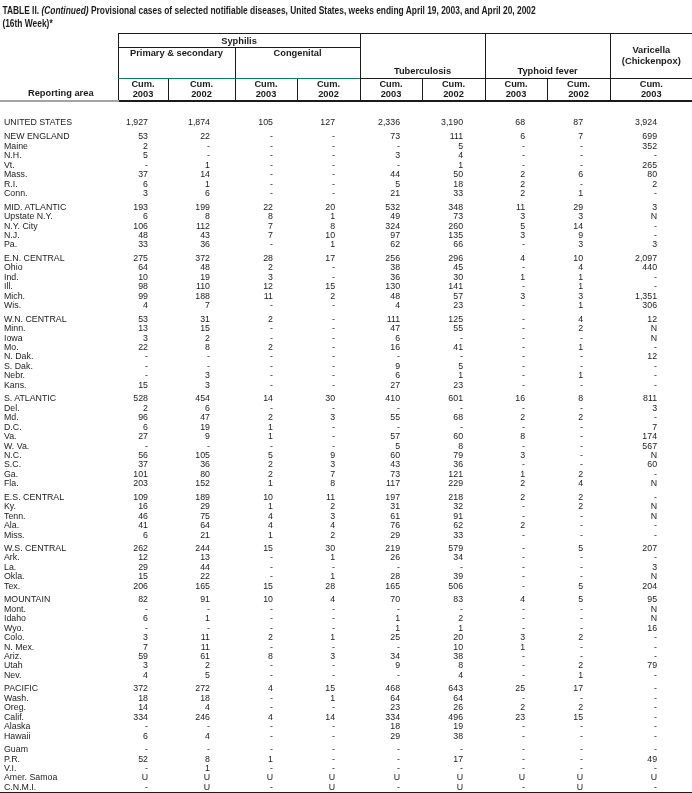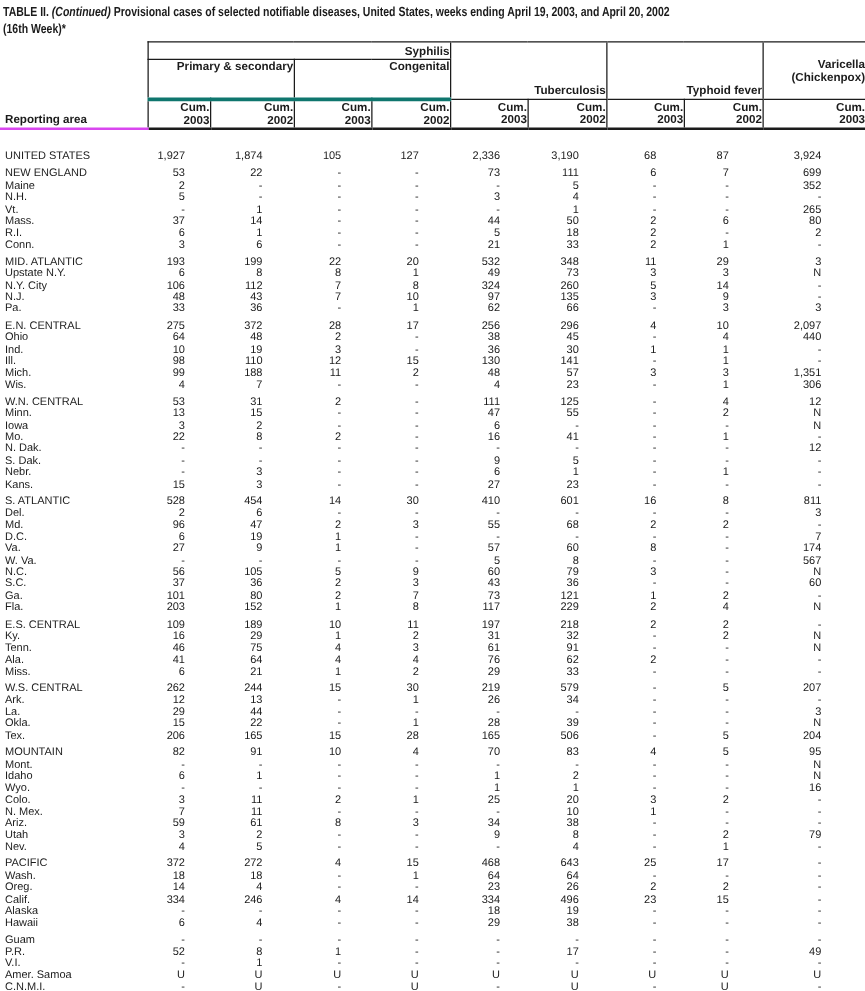--- a/index.html
+++ b/index.html
@@ -25,21 +25,21 @@
   .title .it { font-style: italic; }
 
   
   table {
     width: 692px;
     border-collapse: collapse;
     table-layout: fixed;
     margin-top: 3px;
     border-bottom: 2px solid #1b1b1b;
   }
-  th { font-weight: bold; font-size: 9.3px; text-align: right; }
+  th { font-weight: bold; font-size: 9.3px; text-align: center; }
 
   
   tr.h1 th, tr.h1 td { height: 14px; }
   tr.h2 th, tr.h2 td { height: 14px; }
   tr.h3 th { height: 20px; }
 
   .g-syphilis {
     border-top: 1px solid #1b1b1b;
     border-left: 1px solid #1b1b1b;
     border-bottom: 1px solid #1b1b1b;
@@ -48,34 +48,34 @@
   .g-span {
     border-top: 1px solid #1b1b1b;
     border-left: 1px solid #1b1b1b;
     border-bottom: 1px solid #1b1b1b;
     vertical-align: bottom;
     padding-bottom: 2px;
   }
   .g-varicella { vertical-align: middle; padding-bottom: 0; line-height: 11px; margin-left: 48px; }
   .g-ps, .g-cong {
     border-left: 1px solid #1b1b1b;
-    border-bottom: 3px solid #0f766e;
+    border-bottom: 1px solid #0f766e;
     vertical-align: bottom;
     padding-bottom: 20px;
   }
   tr.h3 th.cum {
     border-left: 1px solid #1b1b1b;
     border-bottom: 2px solid #1b1b1b;
     vertical-align: middle;
     line-height: 9.5px;
     padding: 1px 0;
   }
   tr.h3 th.area-h {
-    border-bottom: 2px solid #d946ef;
-    text-align: left;
+    border-bottom: 2px solid #a3a3a3;
+    text-align: center;
     vertical-align: bottom;
     padding: 0 0 2px 4px;
     font-size: 9.3px;
   }
   td.blank { border: none; }
 
   
   tbody td {
     font-size: 8.8px;
     line-height: 9.45px;

